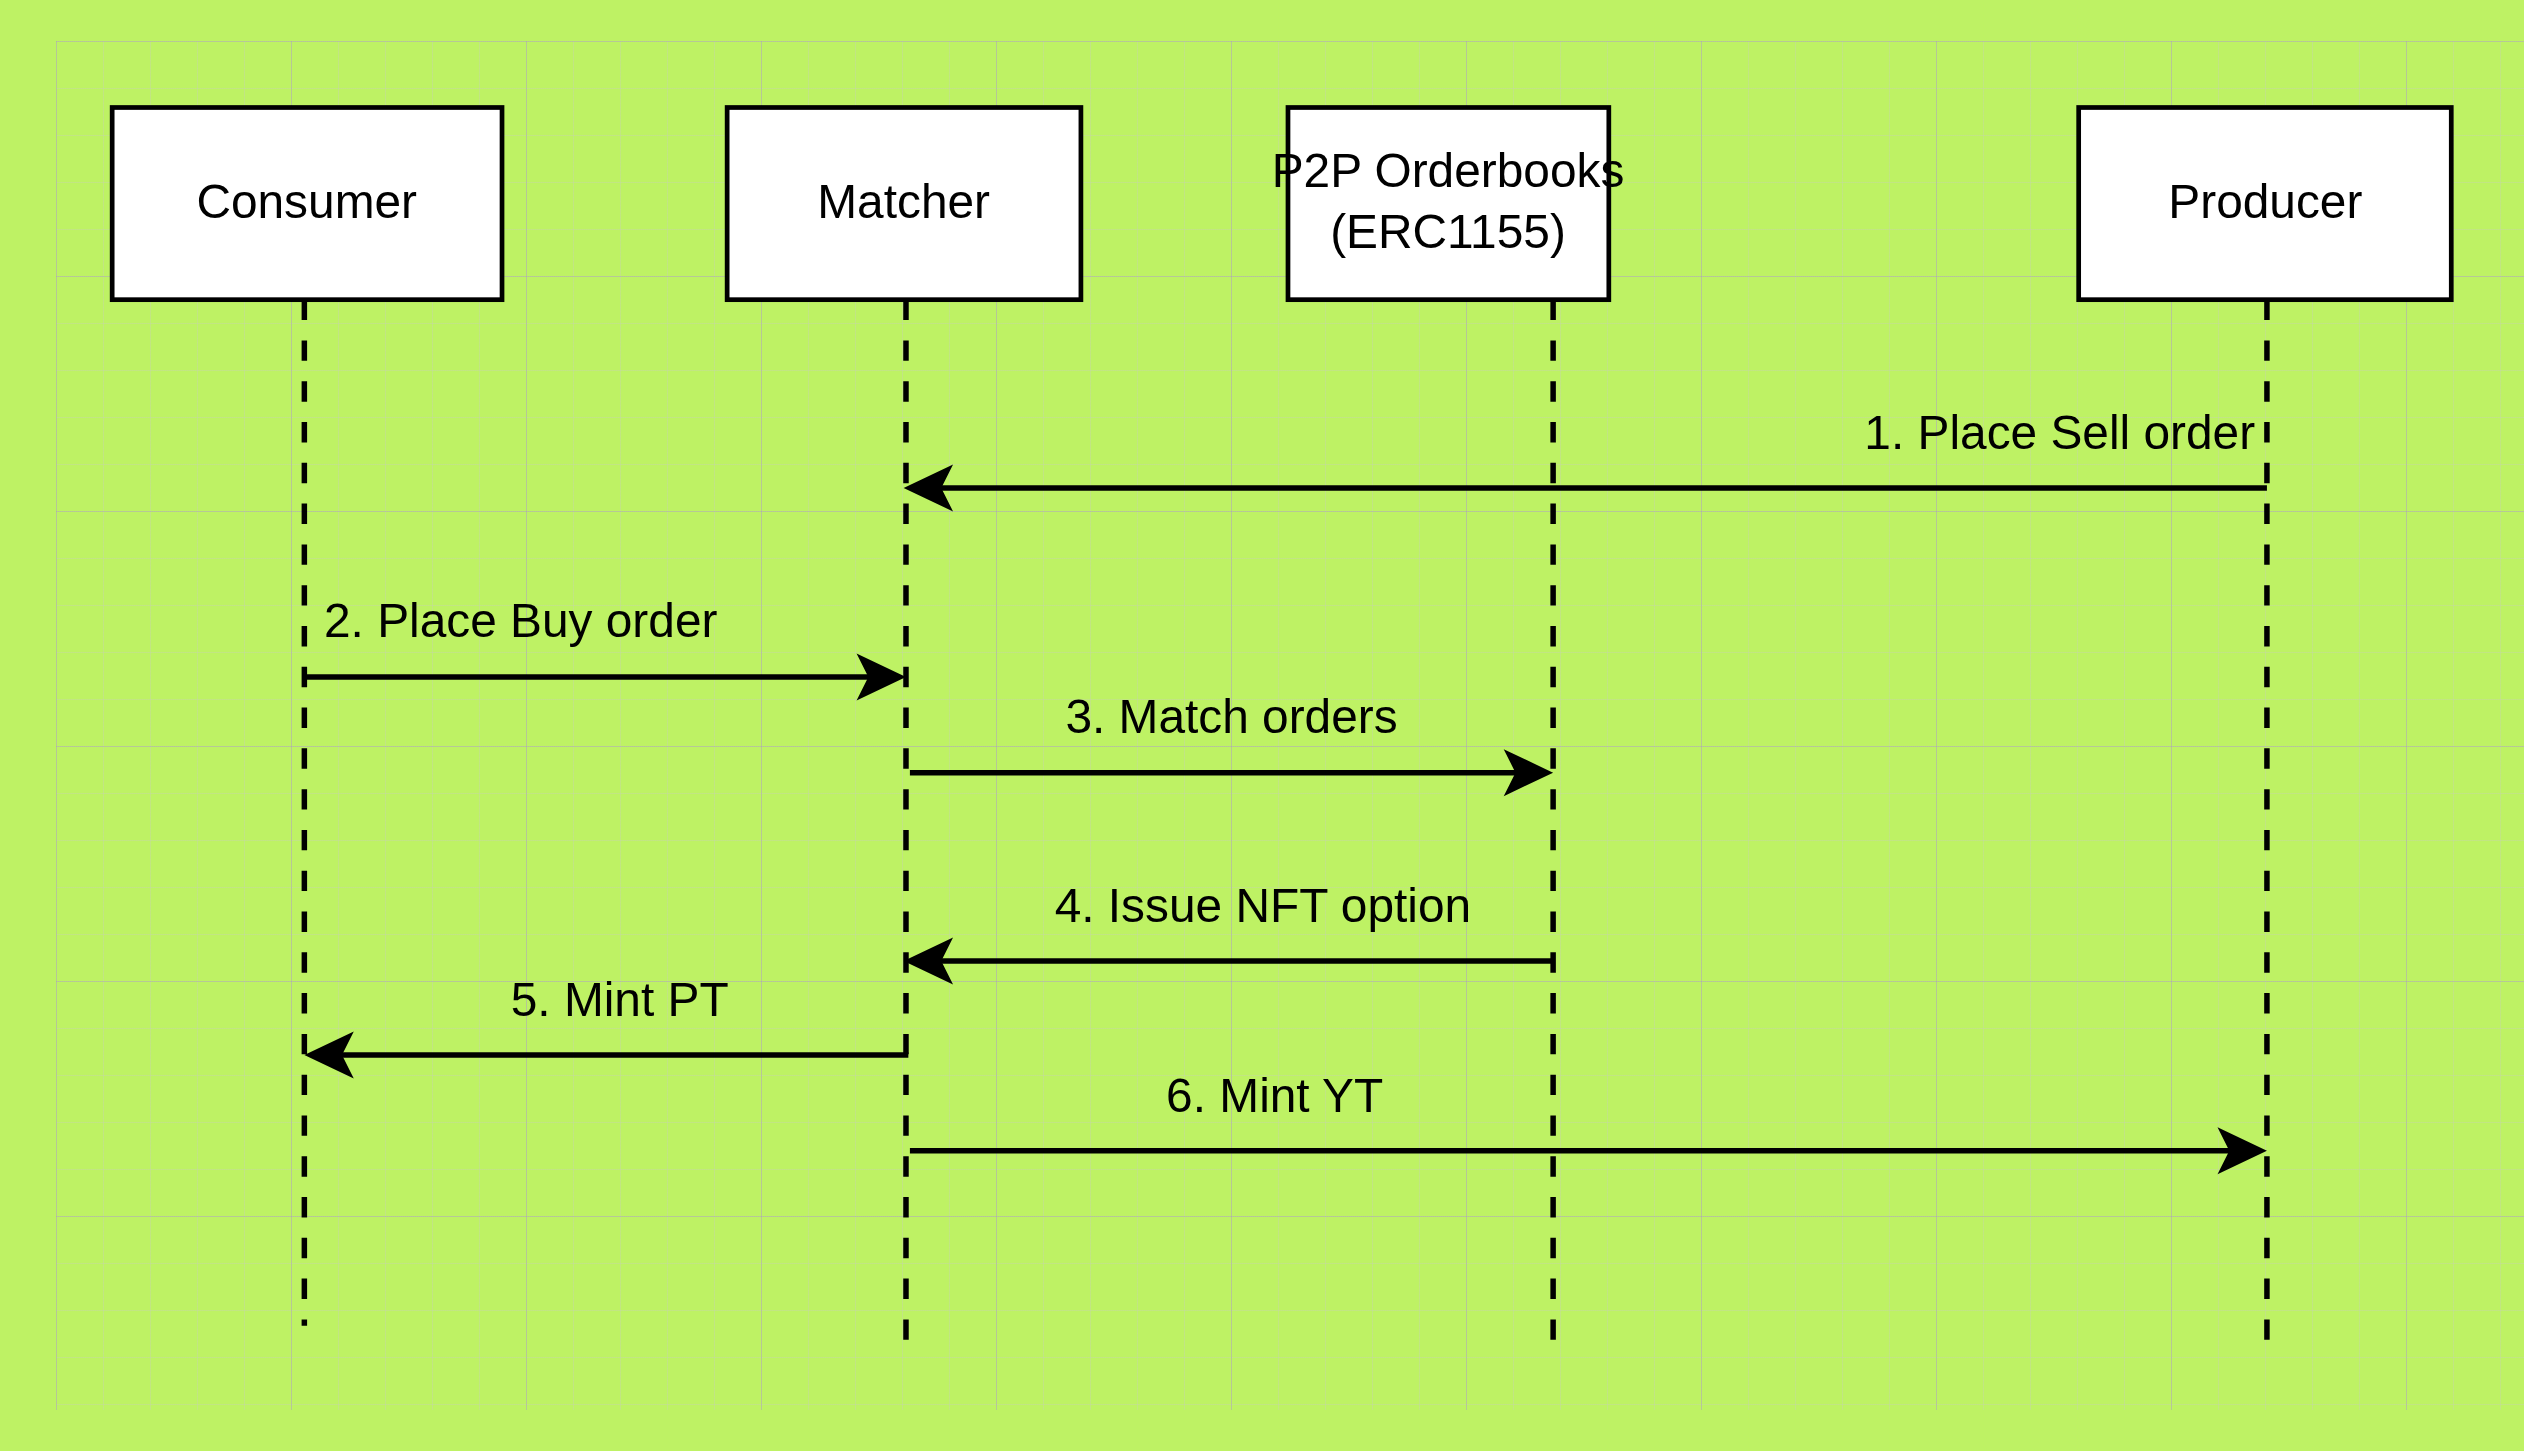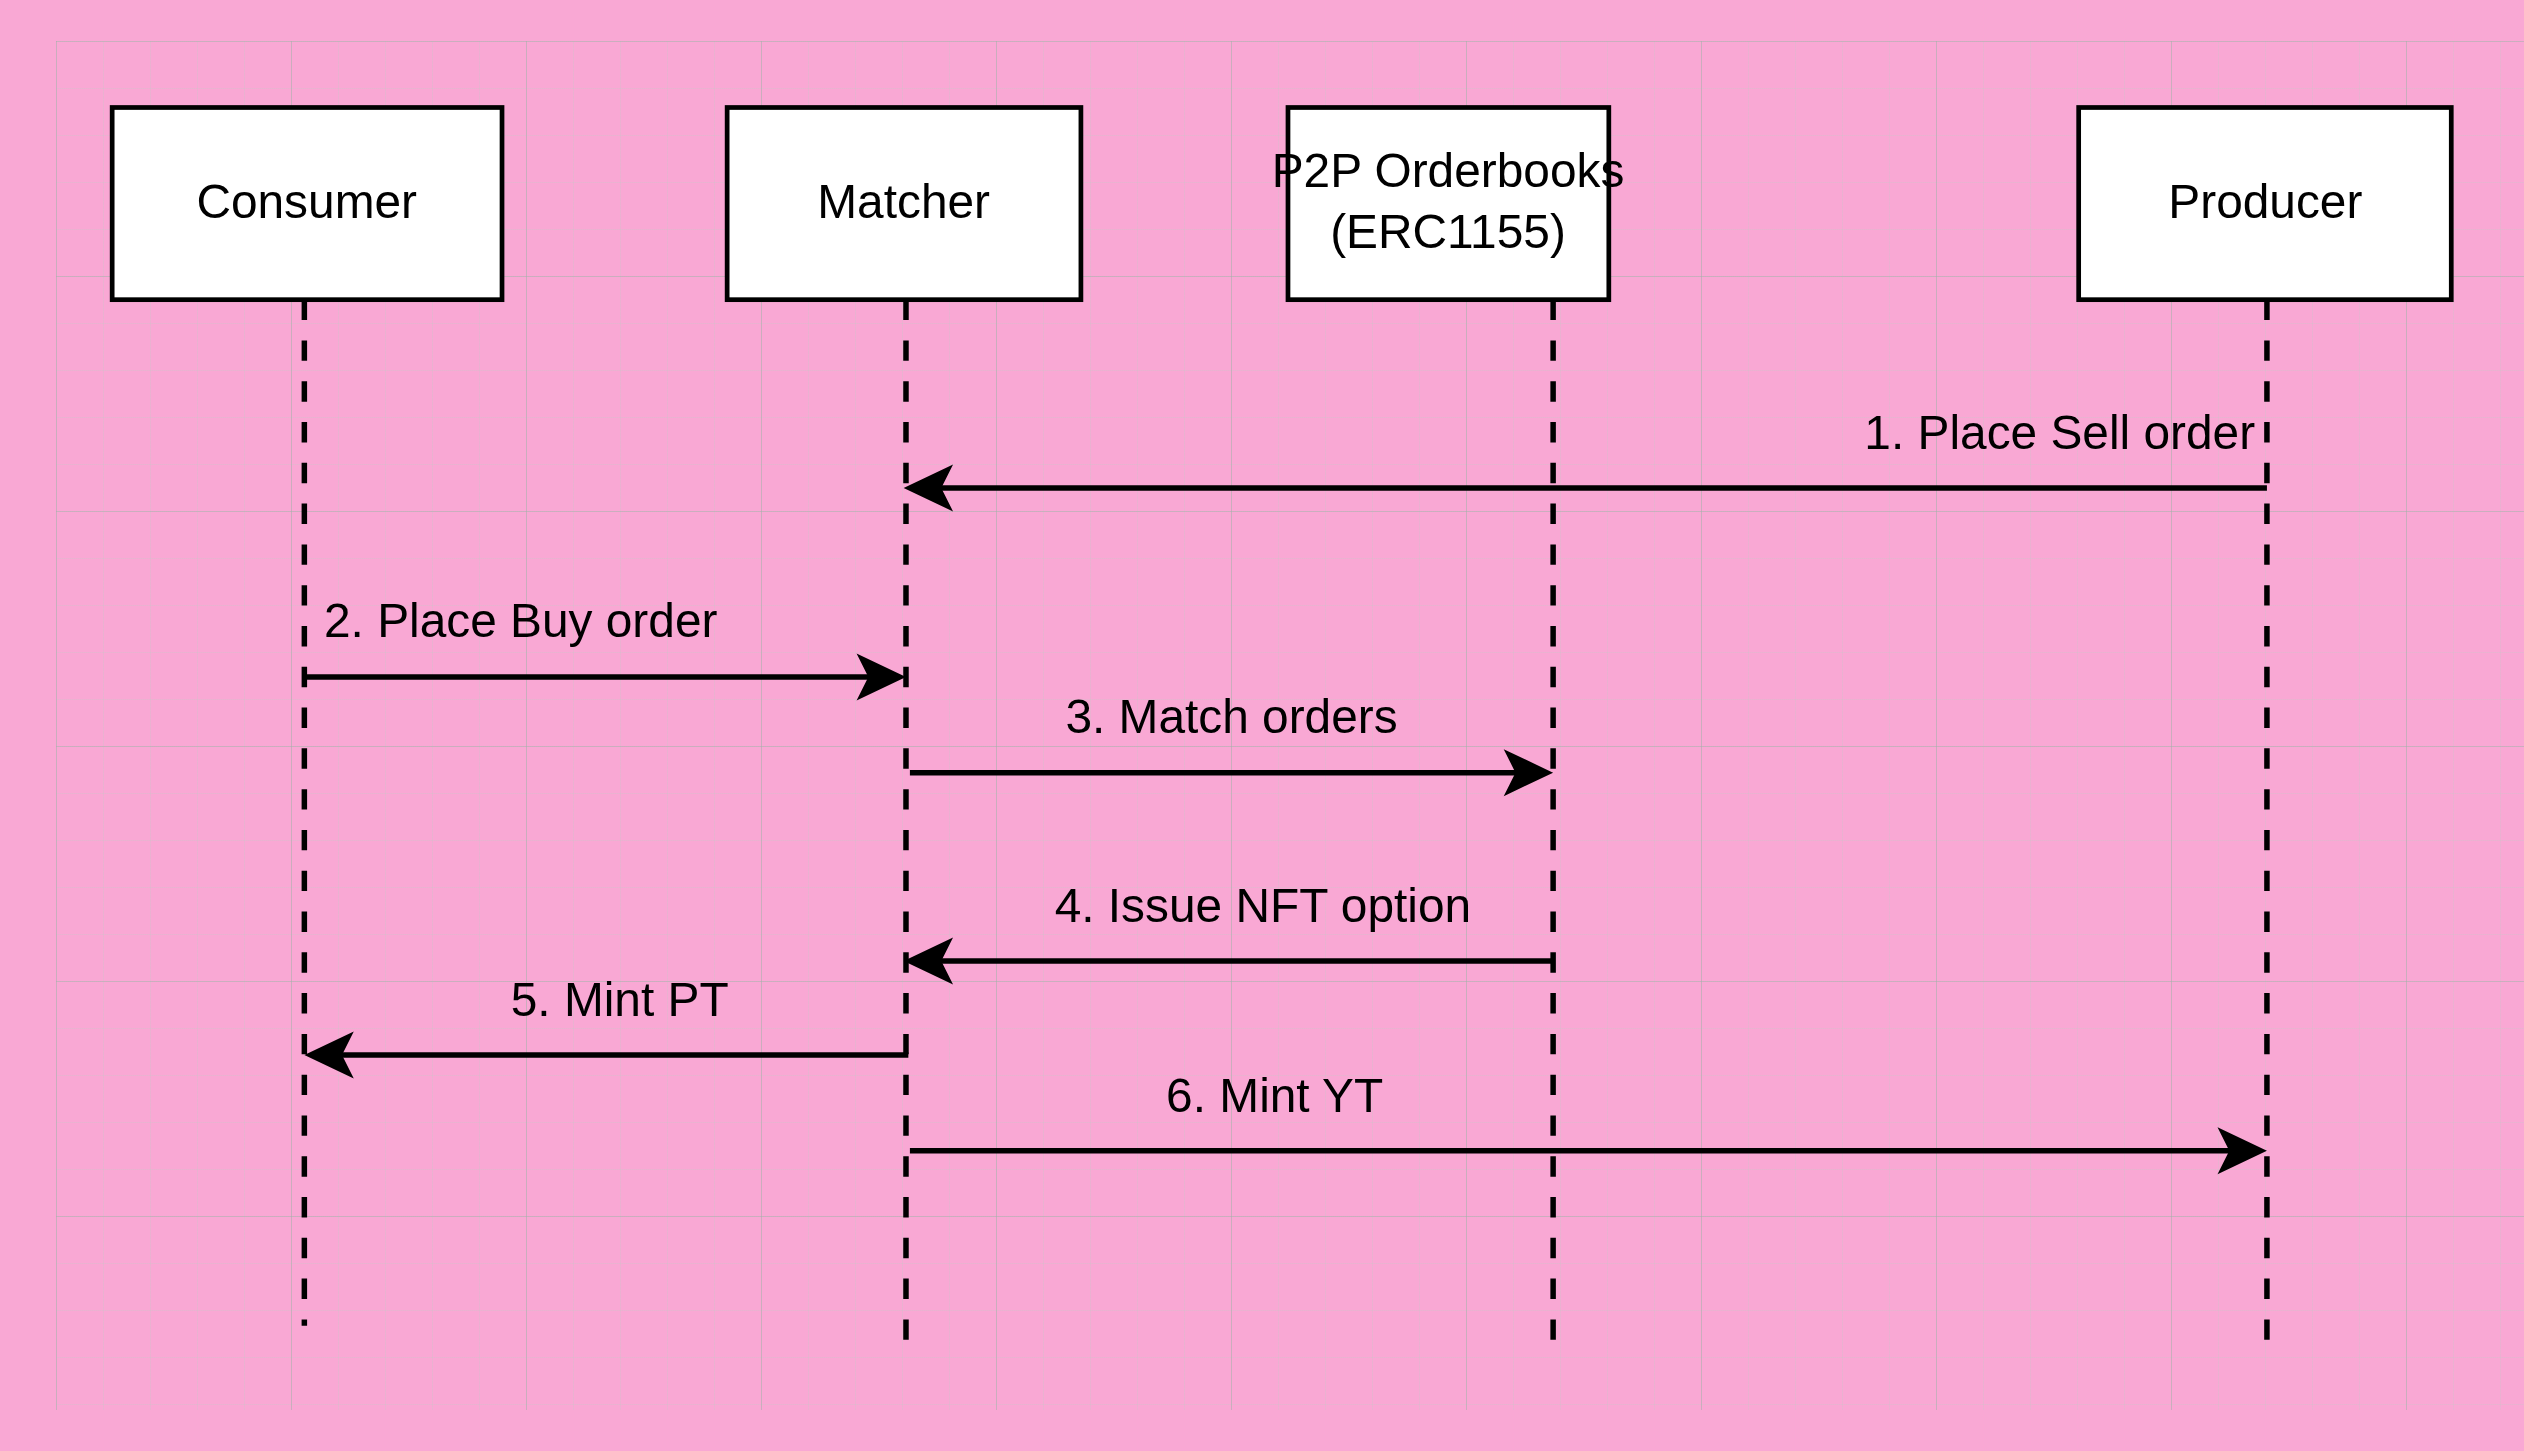--- a/index.html
+++ b/index.html
@@ -7,21 +7,21 @@
     padding: 0;
     background: #ffffff;
   }
   body {
     font-family: "Liberation Sans", sans-serif;
   }
   #canvas {
     position: relative;
     width: 2525px;
     height: 1452px;
-    background: #f9a8d4;
+    background: #bef264;
     overflow: hidden;
   }
   
   #grid {
     position: absolute;
     left: 56px;
     top: 41px;
     width: 2468px;
     height: 1369px;
     background-image:

